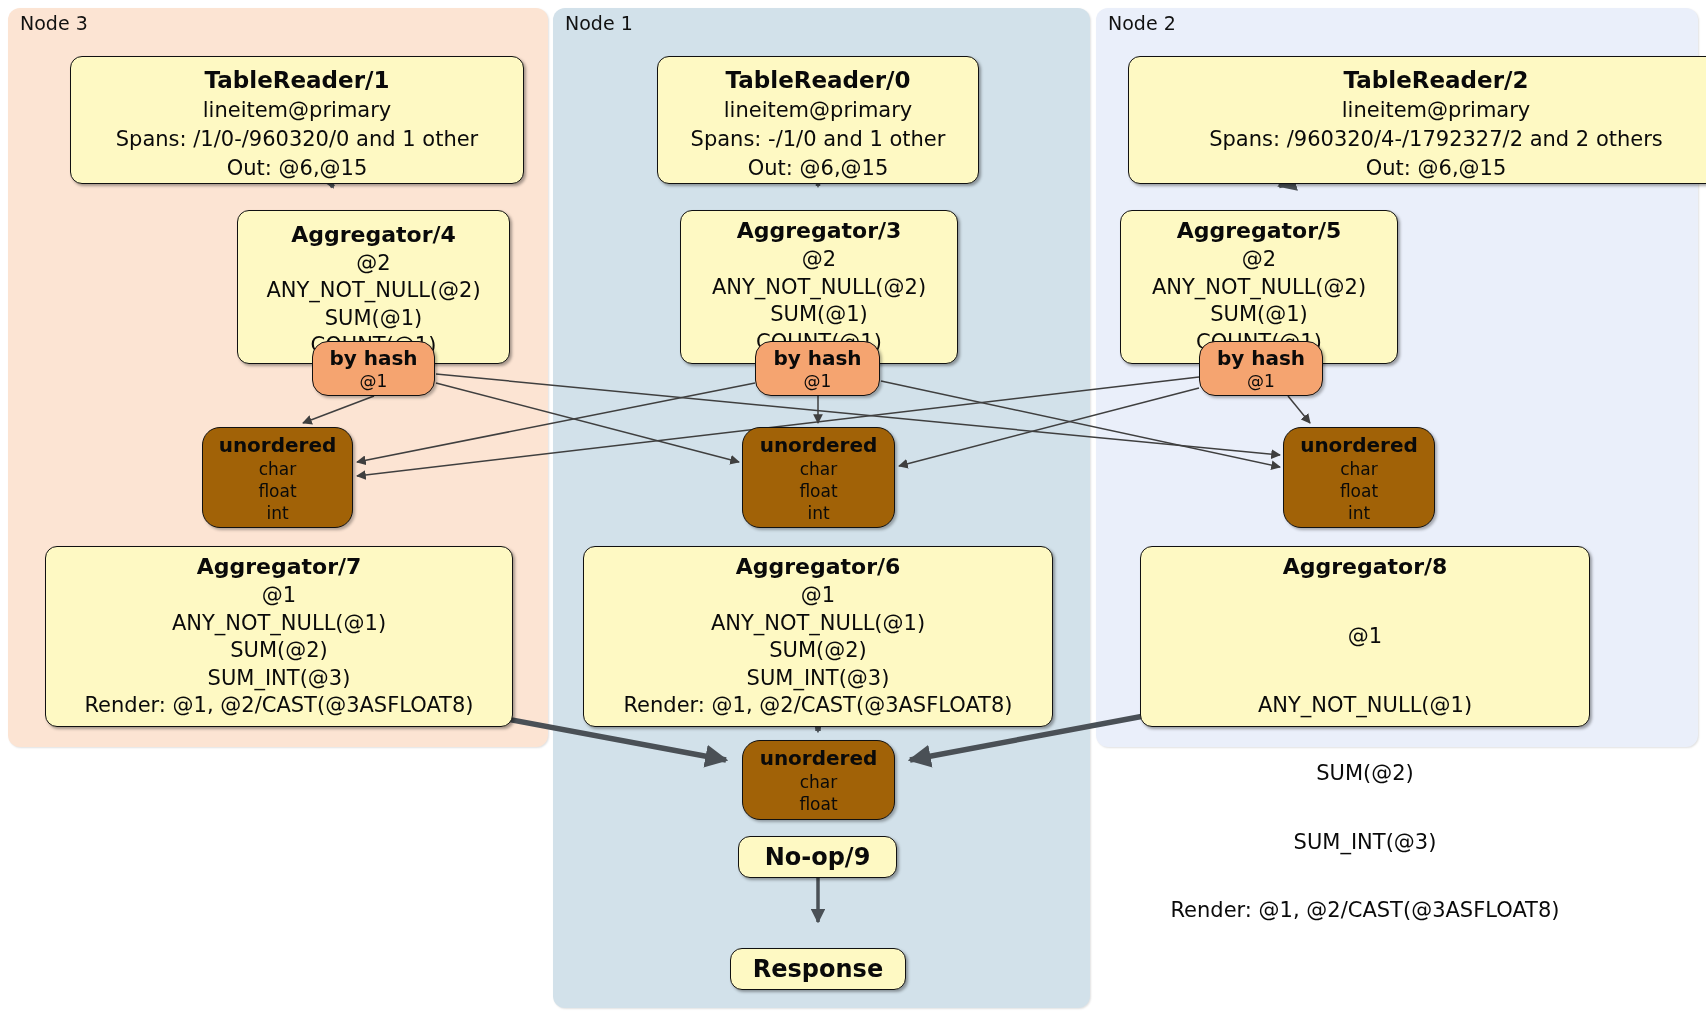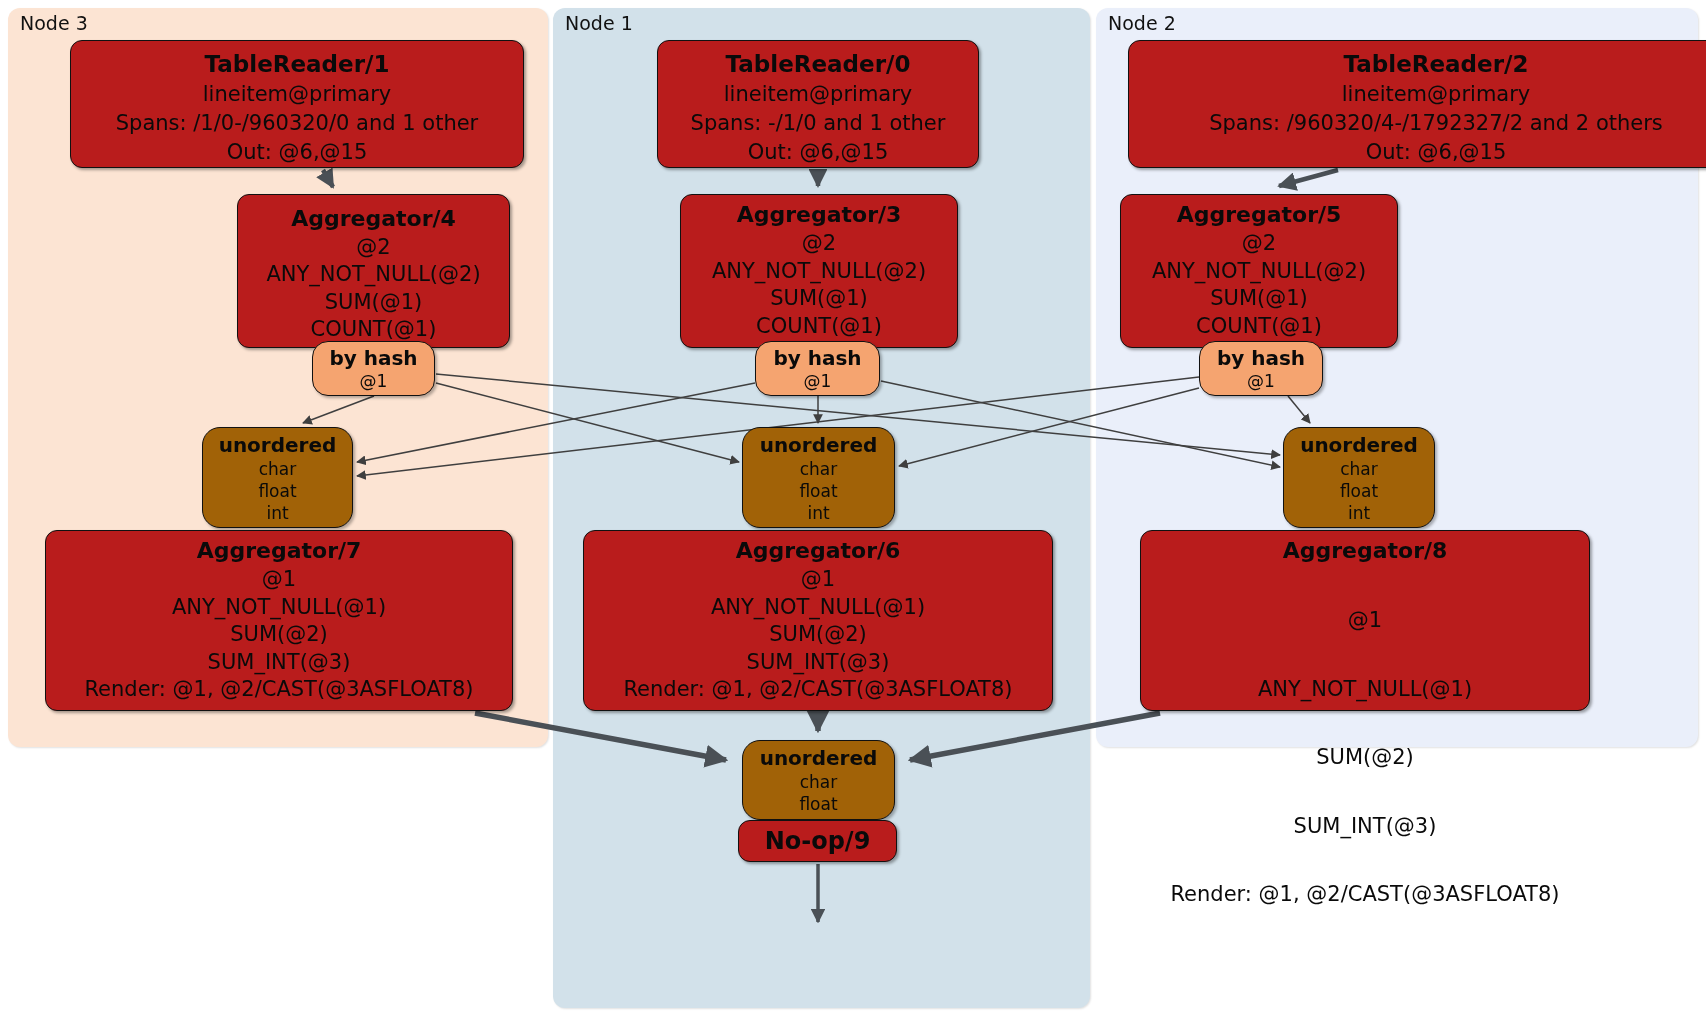--- a/index.html
+++ b/index.html
@@ -3,22 +3,22 @@
 <meta charset="utf-8">
 <style>
   html,body{margin:0;padding:0;background:#ffffff;}
   #canvas{position:relative;width:1706px;height:1016px;background:#ffffff;overflow:hidden;
           font-family:"DejaVu Sans","Liberation Sans",sans-serif;color:#0a0a0a;}
   .node-bg{position:absolute;border-radius:12px;z-index:1;box-shadow:1px 1px 2px rgba(0,0,0,0.12);}
   .node-label{position:absolute;font-size:19px;color:#111;z-index:4;}
   #edges{position:absolute;left:0;top:0;z-index:2;}
   .box{position:absolute;z-index:3;display:flex;flex-direction:column;align-items:center;
        box-sizing:border-box;text-align:center;}
-  .proc{background:#b91c1c;border:1.6px solid #111;border-radius:12px;
-        box-shadow:2px 2px 3px rgba(0,0,0,0.35);}
+  .proc{background:#fef9c3;border:1.6px solid #111;border-radius:12px;
+        box-shadow:2px 2px 3px rgba(0,0,0,0.35);margin-top:16px;}
   .router{background:#f5a470;border:1.8px solid #111;border-radius:16px;
           box-shadow:2px 2px 3px rgba(0,0,0,0.3);}
   .sync{background:#a16207;border:1.8px solid #111;border-radius:18px;
         box-shadow:2px 2px 3px rgba(0,0,0,0.3);}
   .tr-title{font-size:23px;font-weight:bold;line-height:31px;padding-top:8px;}
   .tr-line{font-size:21px;line-height:29px;}
   .ag-title{font-size:22px;font-weight:bold;line-height:30px;padding-top:5px;}
   .ag-line{font-size:21px;line-height:27.5px;}
   .router-title{font-size:20px;font-weight:bold;line-height:26px;padding-top:3px;}
   .router-sub{font-size:17px;line-height:20px;}
@@ -183,14 +183,17 @@
   <div class="box sync" style="left:742px;top:740px;width:153px;height:80px;">
     <div class="sync-title">unordered</div>
     <div class="sync-item">char</div>
     <div class="sync-item">float</div>
   </div>
 
   <div class="box proc" style="left:738px;top:820px;width:159px;height:42px;justify-content:center;">
     <div class="single-title">No-op/9</div>
   </div>
 
+  <div class="box proc" style="left:730px;top:932px;width:176px;height:42px;justify-content:center;">
+    <div class="single-title">Response</div>
+  </div>
 
 </div>
 
 </body></html>

